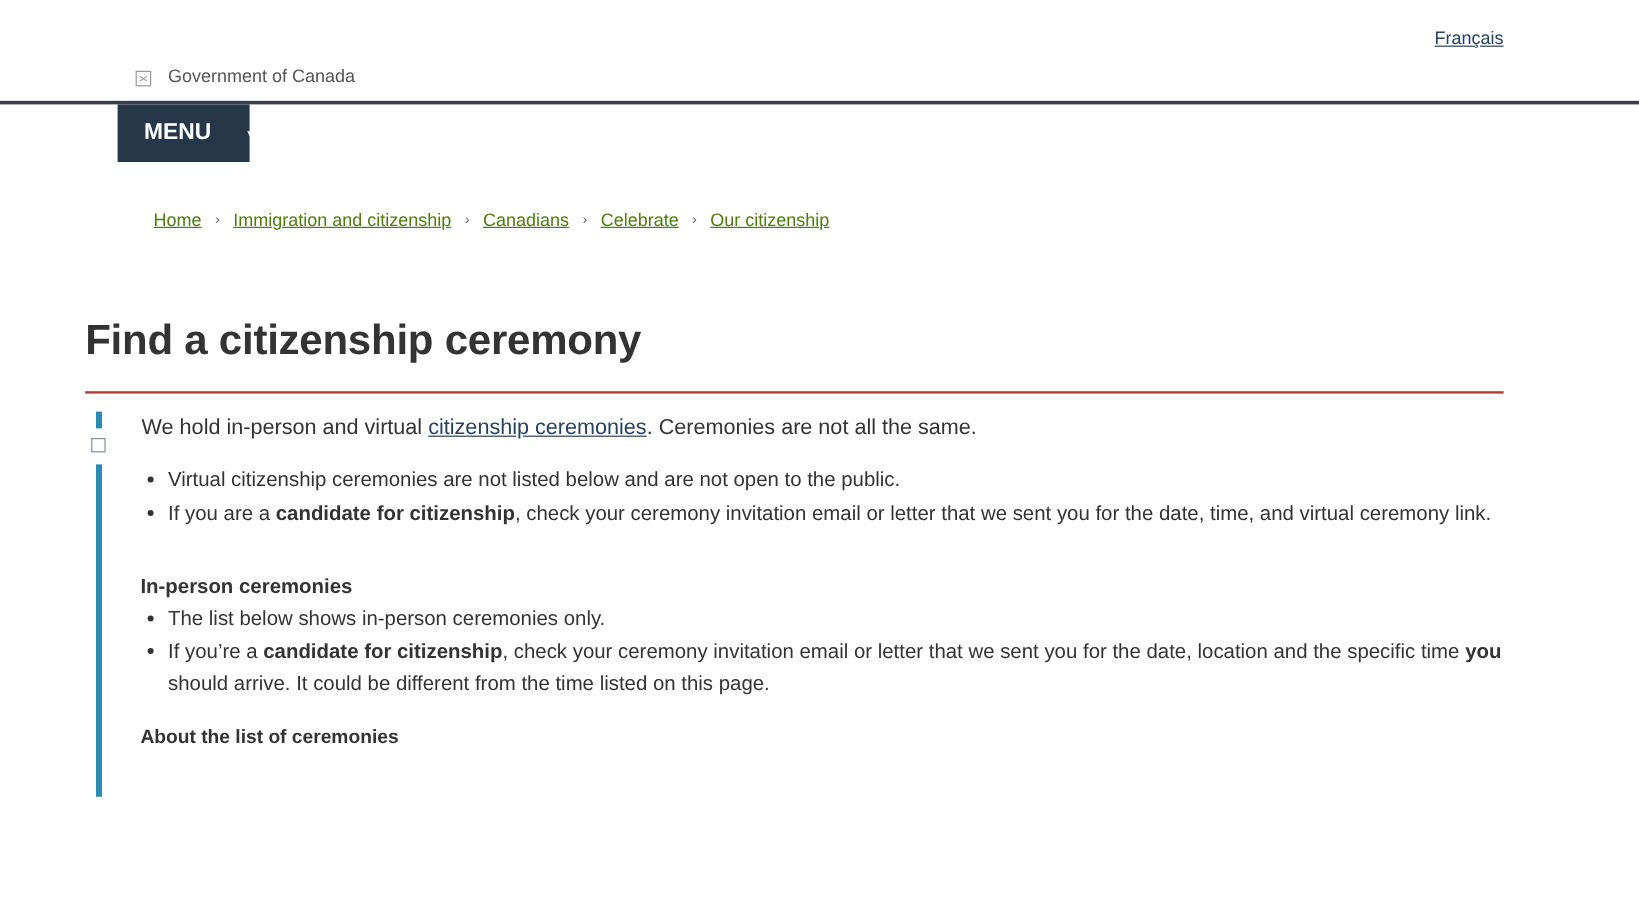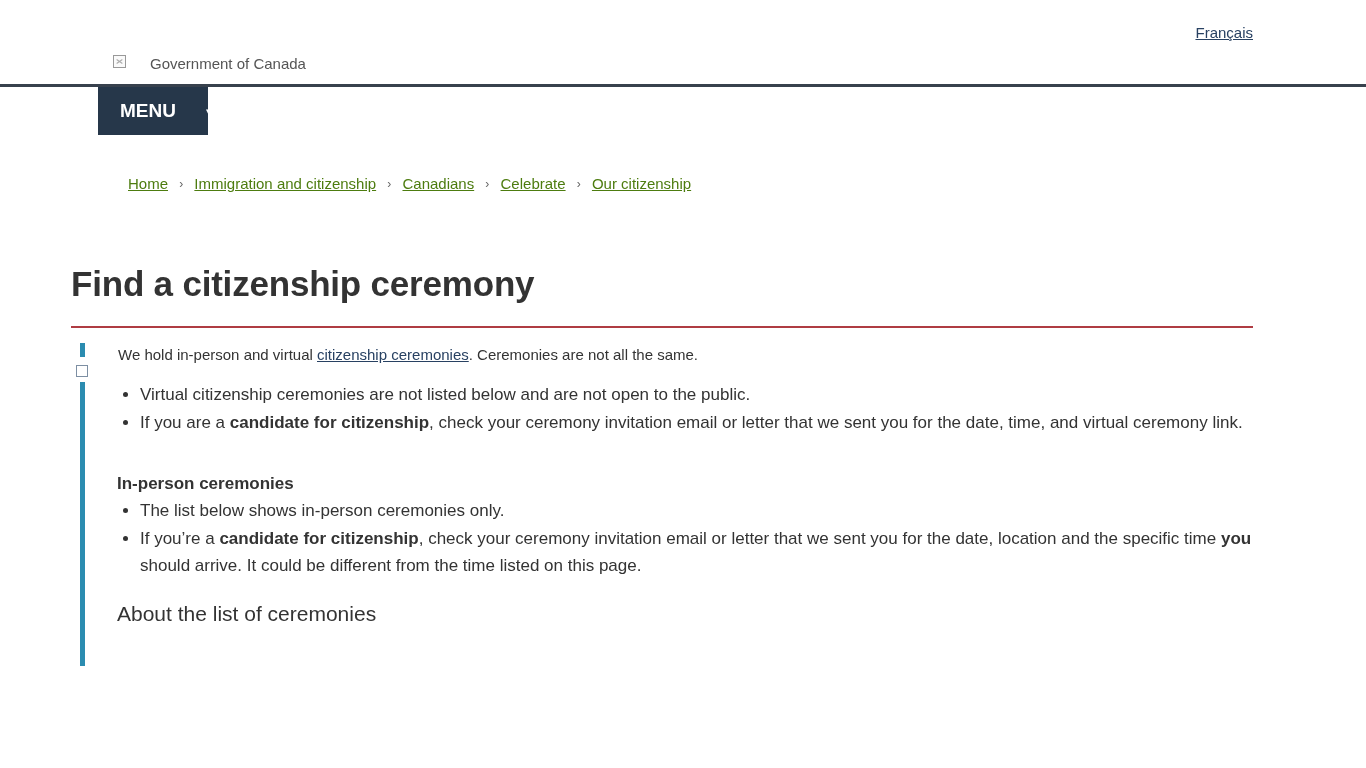--- a/index.html
+++ b/index.html
@@ -33,22 +33,22 @@
     color: #284162;
     text-decoration: underline;
   }
   .brand {
     position: absolute;
     left: 113px;
     top: 55px;
     font-size: 15px;
     color: #555;
     display: flex;
-    align-items: flex-start;
-    gap: 24px;
+    align-items: flex-end;
+    gap: 14px;
   }
   .broken-img {
     display: inline-block;
     width: 13px;
     height: 13px;
     border: 1px solid #999;
     position: relative;
     box-sizing: border-box;
     background: #fafafa;
     vertical-align: middle;
@@ -146,21 +146,21 @@
   .intro-block .ghost-box {
     position: absolute;
     left: 5px;
     top: 22px;
     width: 12px;
     height: 12px;
     border: 1px solid #7d8fa3;
     box-sizing: border-box;
   }
   .intro-text {
-    font-size: 15px;
+    font-size: 18px;
     line-height: 1.55;
     color: #333;
     margin: 15px 0 0 0;
   }
   .intro-text a {
     color: #284162;
     text-decoration: underline;
   }
 
   .alert-panel {
@@ -189,22 +189,22 @@
   .alert-panel li {
     font-size: 17px;
     line-height: 1.58;
     margin-bottom: 1px;
     color: #333;
   }
   .section-gap {
     height: 20px;
   }
   .cut-heading {
-    font-size: 21px;
-    font-weight: normal;
+    font-size: 16px;
+    font-weight: bold;
     color: #333;
     margin: 22px 0 0 0;
   }
 </style>
 </head>
 <body>
 
 <div class="top-bar">
   <div class="lang-toggle">
     <a href="#">Français</a>

